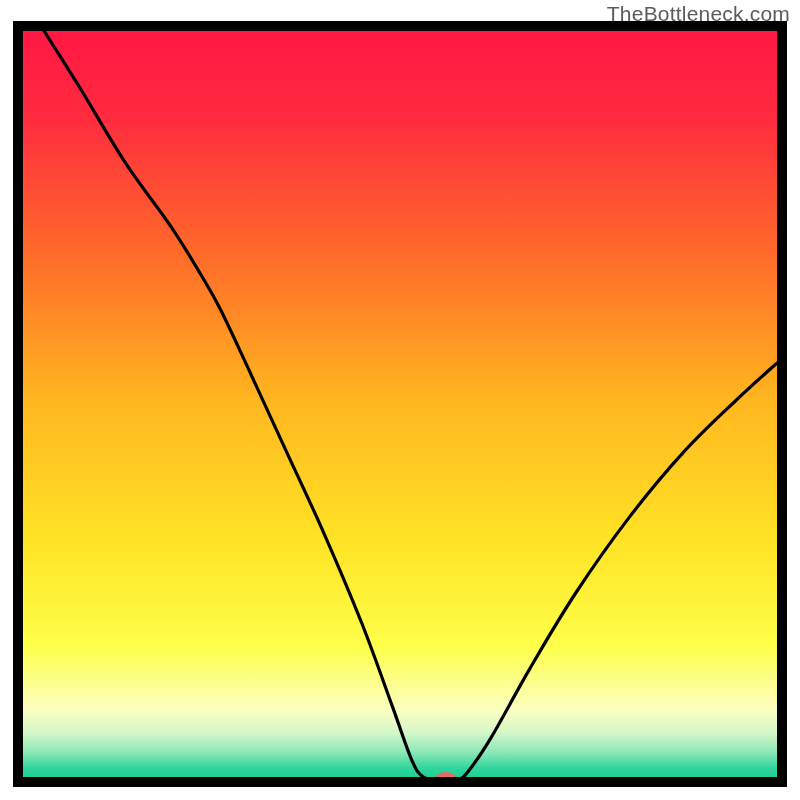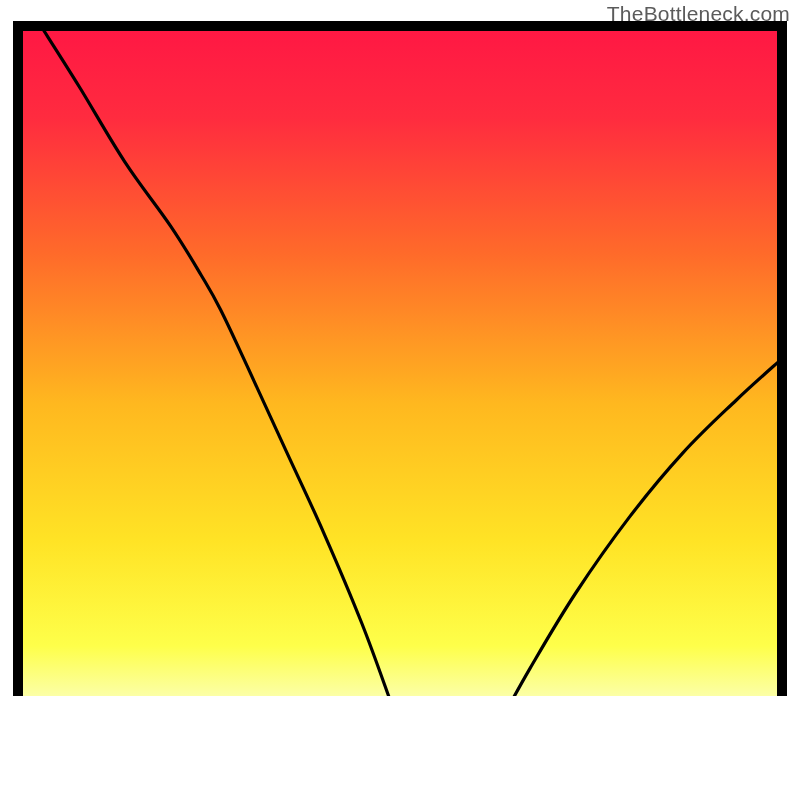--- a/index.html
+++ b/index.html
@@ -2,21 +2,21 @@
 <html><head>
 <meta charset="utf-8">
 <style>
   body {
     margin: 0;
     padding: 0;
     background: #fff;
   }
   .chart-wrap {
     width: 800px;
-    height: 696px;
+    height: 800px;
     position: relative;
   }
   svg.chart {
     display: block;
     width: 800px;
     height: 800px;
   }
   .watermark {
     position: absolute;
     top: 2px;

